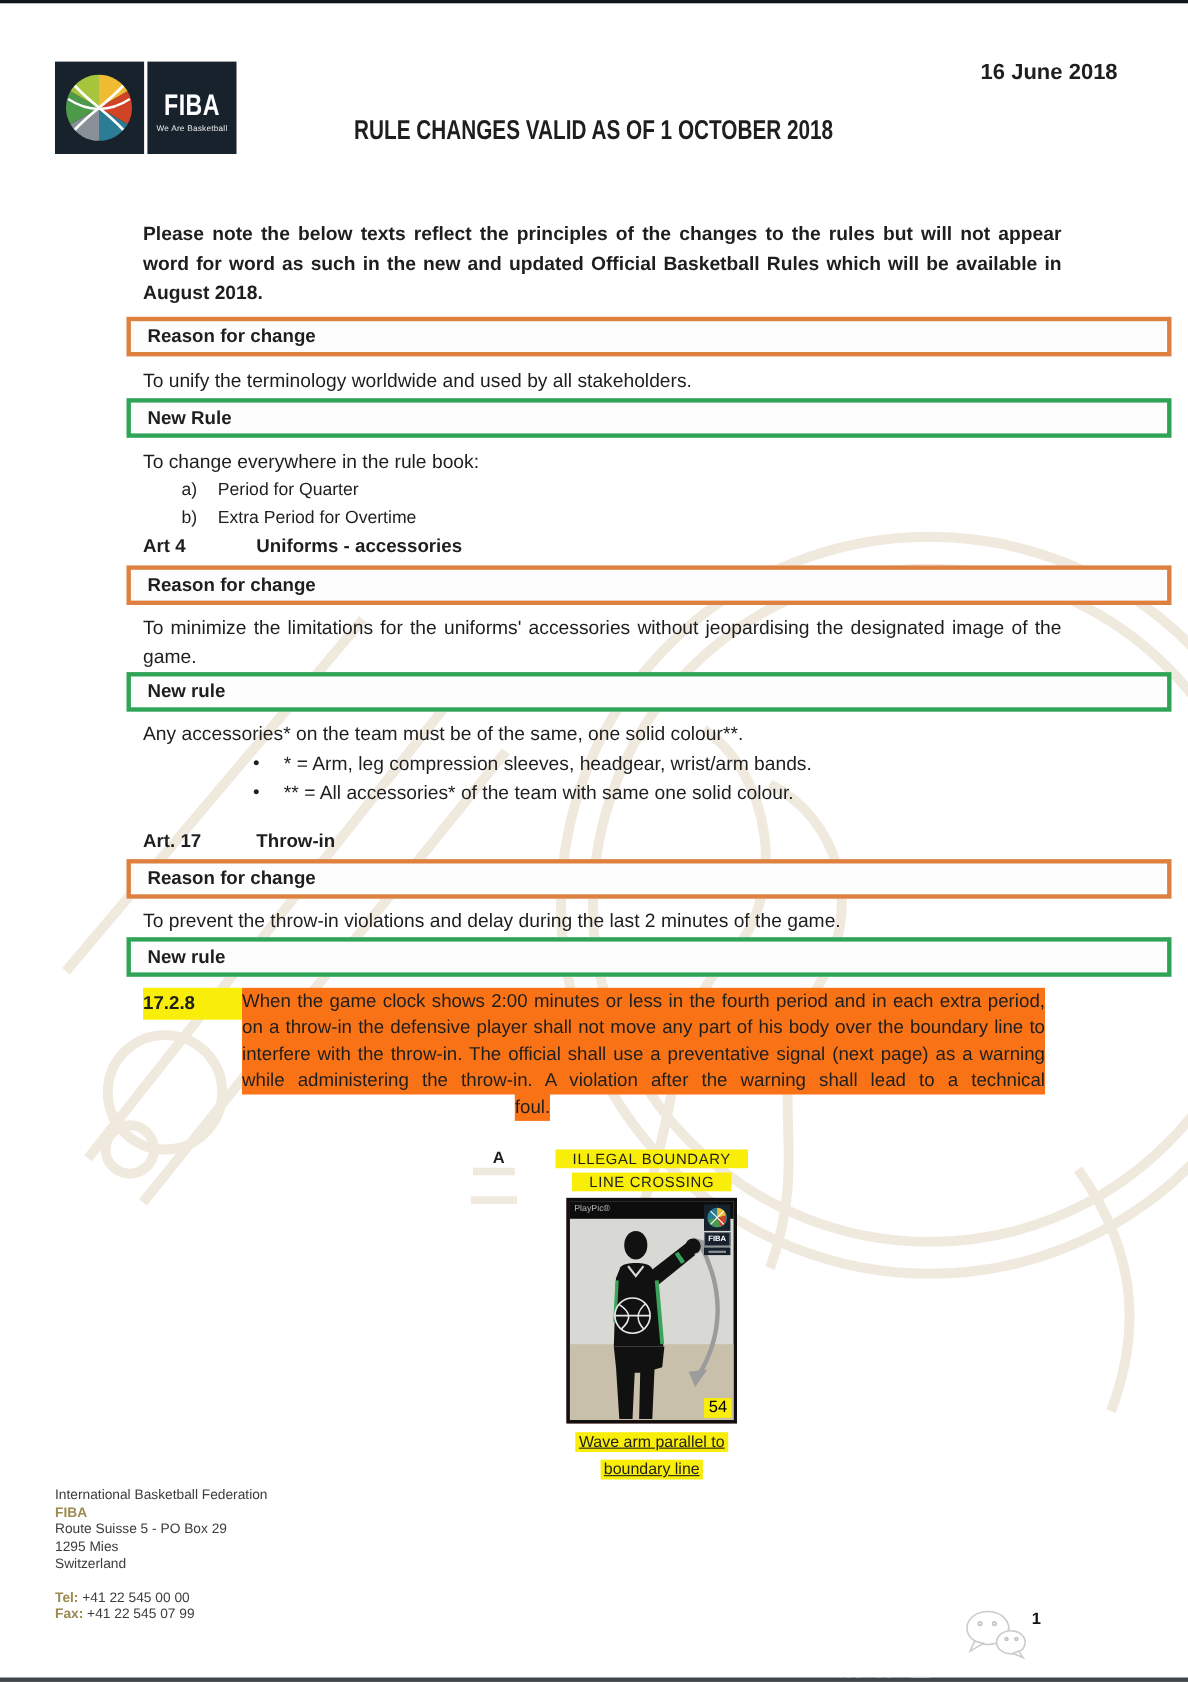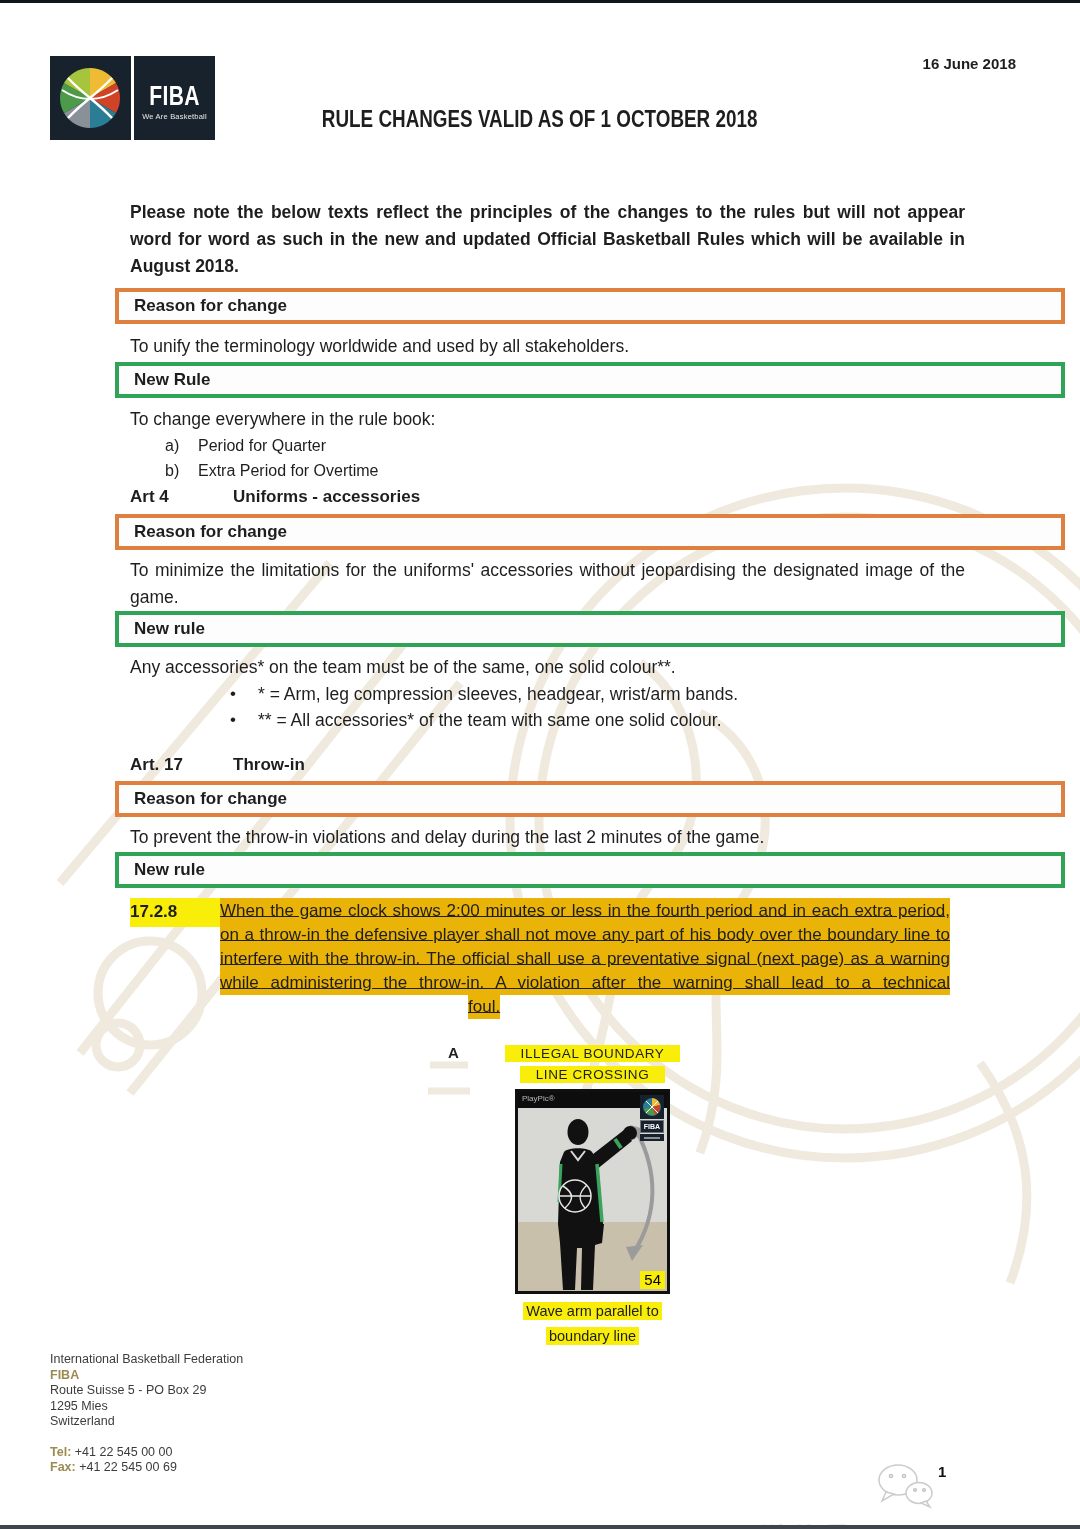--- a/index.html
+++ b/index.html
@@ -17,21 +17,21 @@
   }
   
   .emblem { position:absolute; inset:0; z-index:0; pointer-events:none; }
   
   .logo { position:absolute; left:50px; top:53px; display:flex; gap:3px; z-index:2; }
   .logo-box { width:81px; height:84px; background:#17222d; position:relative; }
   .logo-word { display:flex; flex-direction:column; align-items:center; justify-content:center; }
   .logo-brand { color:#fff; font-weight:bold; font-size:27px; letter-spacing:0.5px;
                 transform:scaleX(0.78); margin-top:6px; }
   .logo-tag { color:#e8e8e8; font-size:7.5px; letter-spacing:0.2px; }
-  .doc-date { position:absolute; right:64px; top:52px; font-size:15px; font-weight:bold; z-index:2; }
+  .doc-date { position:absolute; right:64px; top:52px; font-size:20px; font-weight:bold; z-index:2; }
   .doc-title { position:absolute; left:0; right:0; top:102px; text-align:center; z-index:2; }
   .doc-title span { display:inline-block; font-size:23px; font-weight:bold;
                     transform:scaleX(0.82) scaleY(1.08); letter-spacing:0px; }
   
   .content { position:absolute; left:115px; top:196px; width:950px; z-index:2; }
   .para { padding-left:15px; width:850px; font-size:17.5px; line-height:27px; text-align:justify; }
   .para.bold { font-weight:bold; }
   .sec-heading { padding-left:15px; font-weight:bold; font-size:17px; line-height:20px; }
   .sec-heading .art-num { display:inline-block; width:103px; }
   .rule-box { border:4px solid #dd8040; background:#fdfdfd; height:36px;
@@ -48,21 +48,21 @@
   .m-h2 { margin-top:4px; }  .m-box2 { margin-top:7px; }  .m-p3 { margin-top:7px; }
   .m-g2 { margin-top:0px; }   .m-p4 { margin-top:7px; }
   .m-h3 { margin-top:22px; }  .m-box3 { margin-top:6px; }  .m-p5 { margin-top:7px; }
   .m-g3 { margin-top:1px; }   .m-cl { margin-top:10px; }
   
   .clause { display:flex; }
   .clause-num { flex:none; width:90px; margin-left:15px; background:#f8ee0a;
                 font-weight:bold; font-size:17px; line-height:24px;
                 align-self:flex-start; padding:2px 0 3px 0; }
   .clause-body { width:730px; font-size:17px; line-height:24px; text-align:justify; }
-  .hl { background:#eab308; padding:2.5px 0 3.5px 0;text-decoration:underline; }
+  .hl { background:#f97316; padding:2.5px 0 3.5px 0; }
   .gap-spacer { display:inline-block; width:248px; }
   
   .figure { position:absolute; left:440px; top:1040px; width:305px; text-align:center; z-index:3; }
   .fig-label { position:absolute; left:8px; top:1px; font-weight:bold; font-size:15px; }
   .fig-title { font-size:13.5px; line-height:21px; letter-spacing:0.6px; }
   .fig-title span { background:#f8ee0a; padding:1px 16px; }
   .playpic { position:relative; width:155px; height:205px; margin:4px auto 0 auto;
              border:3px solid #101010; background:#7f1d1d;text-decoration:underline; }
   .playpic-topbar { position:absolute; left:0; right:0; top:0; height:16px; background:#0d0d0d; }
   .playpic-brand { position:absolute; left:4px; top:2px; font-size:8px; color:#b9b9b9; }
@@ -70,21 +70,21 @@
   .mini-ball { width:24px; height:24px; background:#16212c; display:flex;
                align-items:center; justify-content:center; }
   .mini-fiba { margin-top:1px; width:24px; height:13px; background:#16212c;
                border:1px solid #6c757c; color:#fff; font-size:7px; font-weight:bold;
                display:flex; align-items:center; justify-content:center; }
   .mini-sub { margin-top:1px; width:24px; height:7px; background:#16212c;
               display:flex; align-items:center; justify-content:center; }
   .mini-sub i { display:block; width:16px; height:2px; background:#8a9298; }
   .pic-number { position:absolute; right:2px; bottom:2px; background:#f8ee0a;
                 font-size:15px; padding:0px 4px 1px 4px; color:#000; }
-  .fig-caption { margin-top:6px; font-size:14.5px; line-height:22px; }
+  .fig-caption { margin-top:6px; font-size:14.5px; line-height:22px;text-decoration:underline; }
   .fig-caption span { background:#f8ee0a; padding:1px 3px; }
   
   .footer { position:absolute; left:50px; top:1349px; font-size:12.5px; line-height:15.5px;
             color:#3c3c3c; z-index:2; }
   .gold { color:#9c8a50; font-weight:bold; }
   .footer .contact { margin-top:15px; }
   .page-num { position:absolute; left:938px; top:1460px; font-size:15px; font-weight:bold;
               color:#111; z-index:5; }
   
   .wechat { position:absolute; right:28px; top:1458px; display:flex; align-items:center;
@@ -259,21 +259,21 @@
     <div class="gold">FIBA</div>
     <div>Route Suisse 5 - PO Box 29</div>
     <div>1295 Mies</div>
     <div>Switzerland</div>
     <div class="contact">
       <span class="gold">Tel:</span>
       <span>+41 22 545 00 00</span>
     </div>
     <div>
       <span class="gold">Fax:</span>
-      <span>+41 22 545 00 69</span>
+      <span>+41 22 545 07 99</span>
     </div>
   </div>
 
   <div class="page-num">1</div>
 
   <div class="wechat">
     <svg width="62" height="48" viewBox="0 0 62 48">
       <g fill="#ffffff" stroke="#cccccc" stroke-width="1.5">
         <ellipse cx="24" cy="19" rx="19" ry="15"></ellipse>
         <path d="M12 31 L8 40 L20 33 Z"></path>

